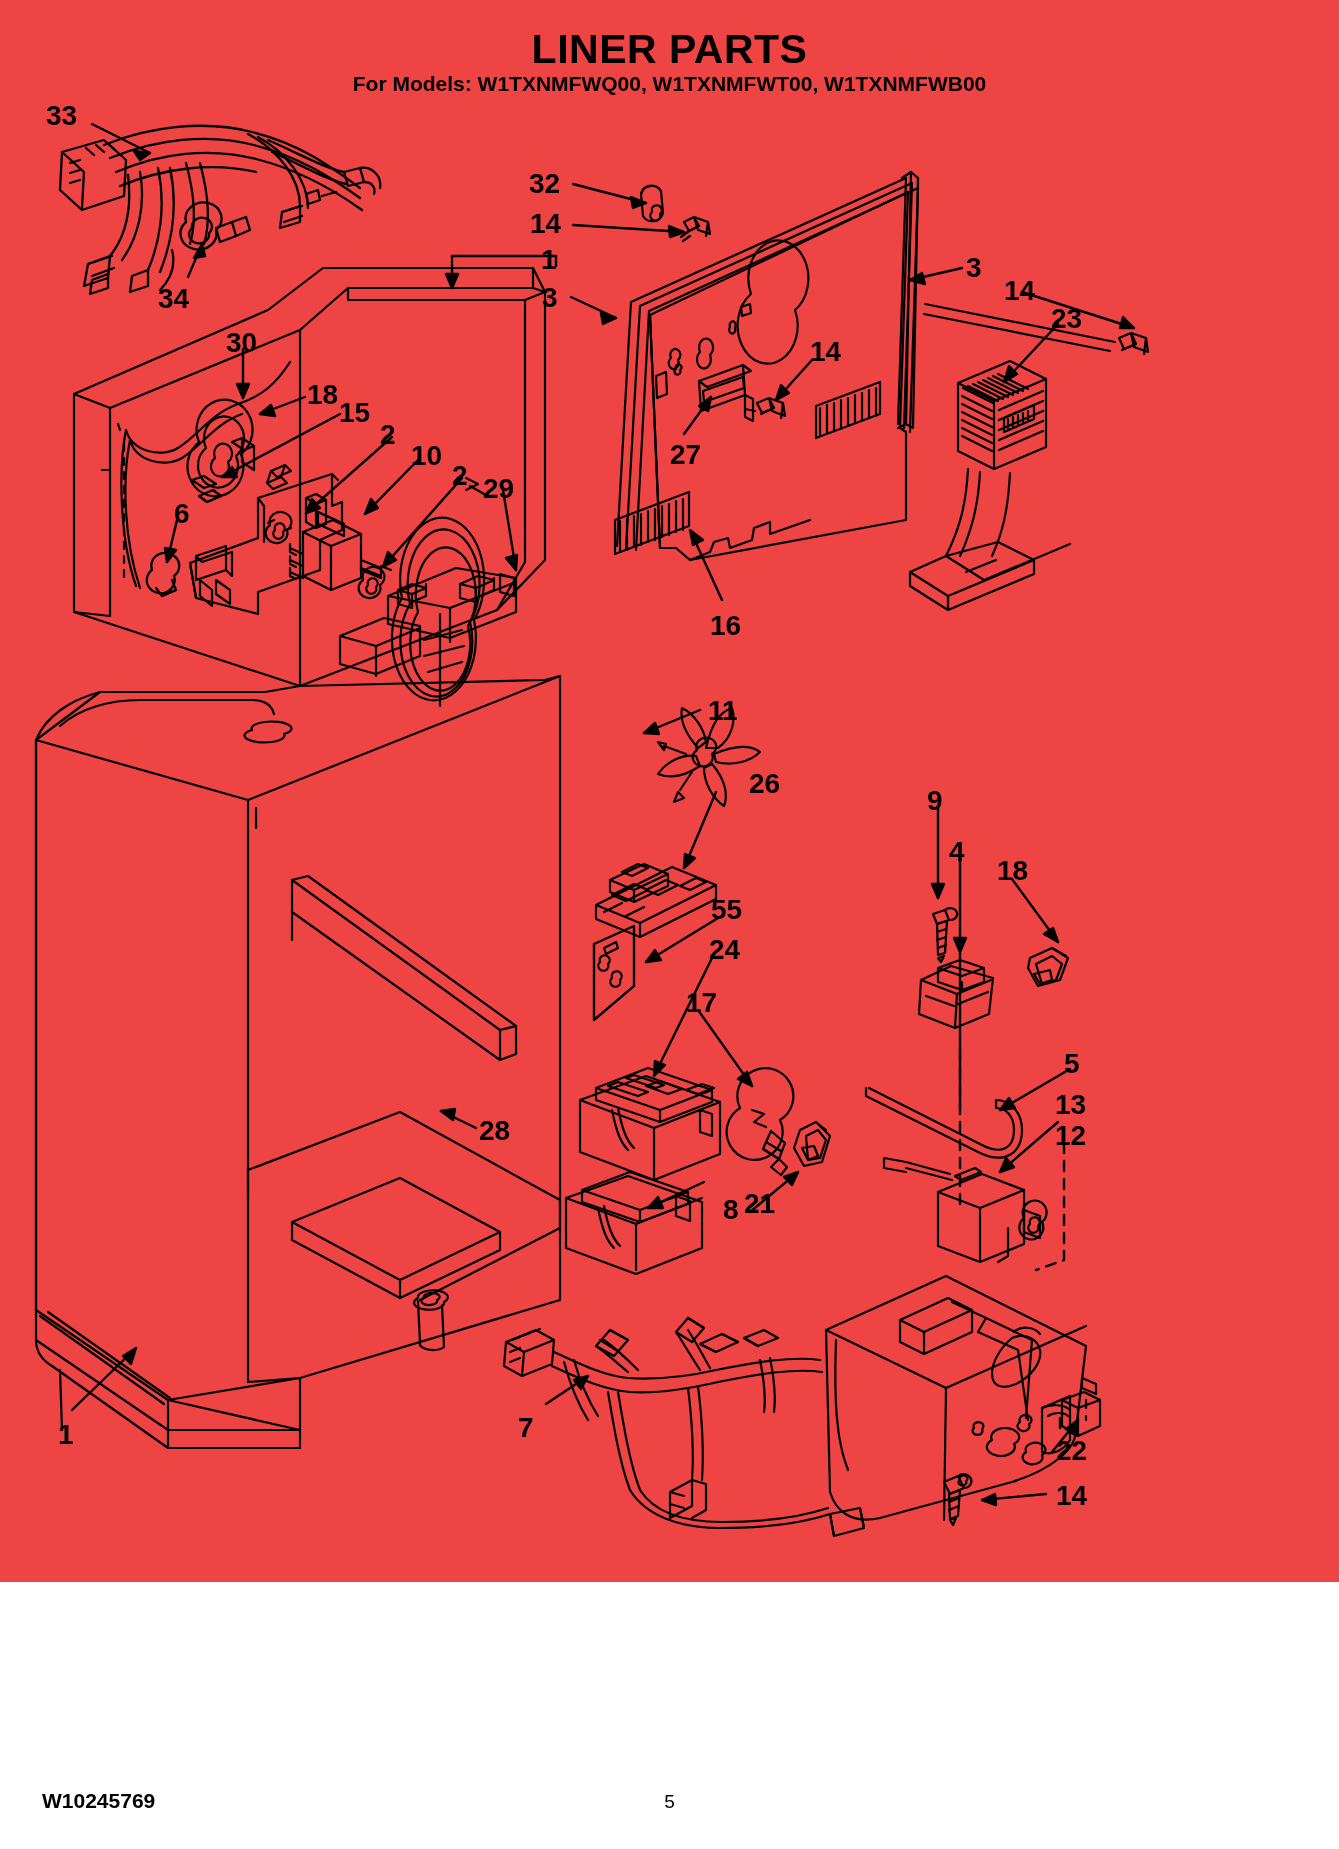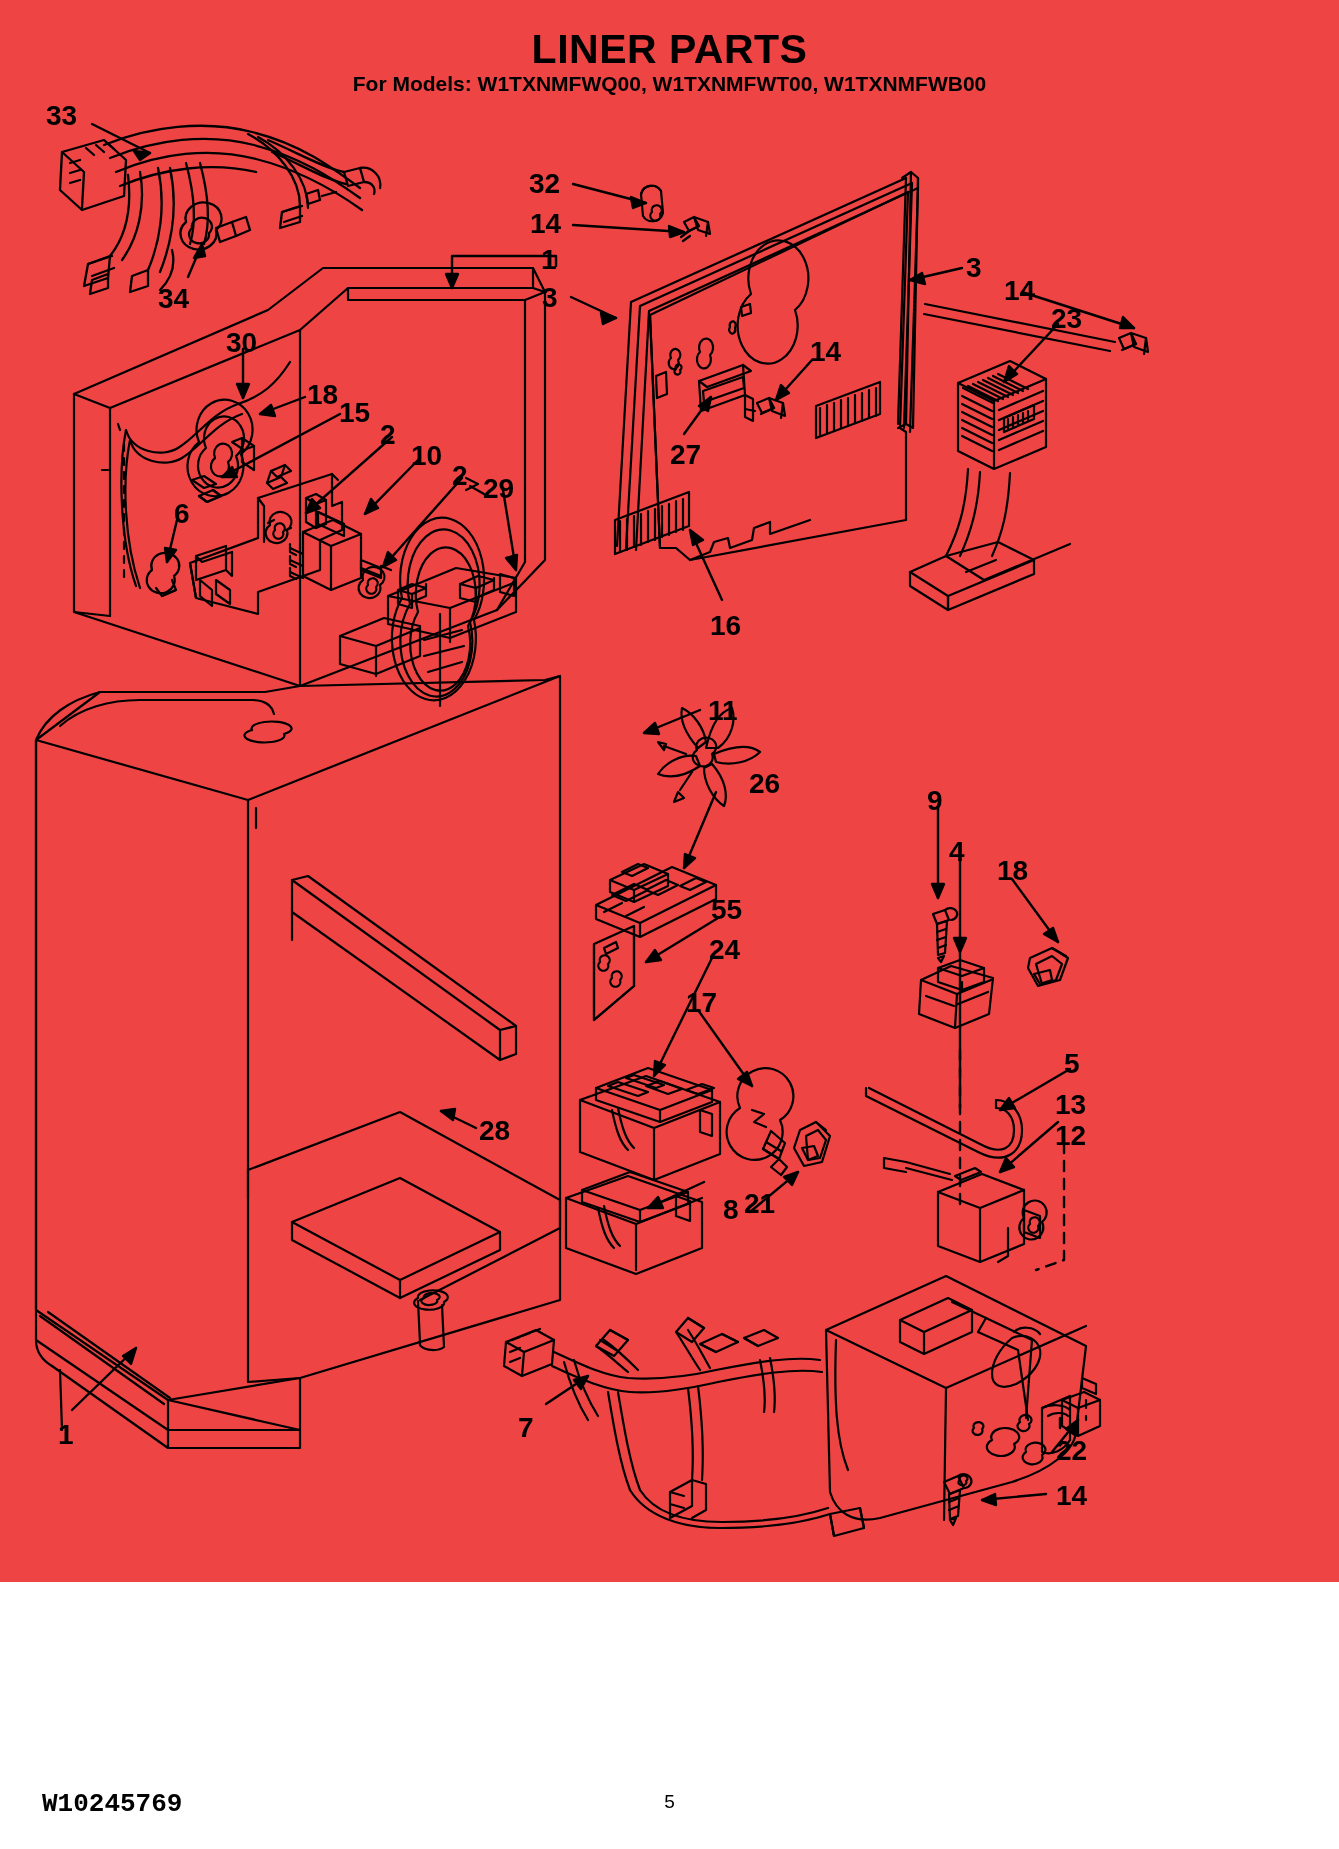--- a/index.html
+++ b/index.html
@@ -45,23 +45,22 @@
     font-weight: bold;
   }
   #colors span { display: inline-block; }
   #colors .c1 { width: 230px; text-align: center; }
   #colors .c2 { width: 168px; text-align: center; }
   #colors .c3 { width: 160px; text-align: center; }
   #footer-left {
     position: absolute;
     left: 42px;
     top: 1789px;
-    font-size: 26px;
+    font-size: 21px;
     font-weight: bold;
-    font-family: Liberation Mono, monospace;
   }
   #footer-page {
     position: absolute;
     left: 0;
     width: 1339px;
     text-align: center;
     top: 1791px;
     font-size: 19px;
   }
   svg#art {

